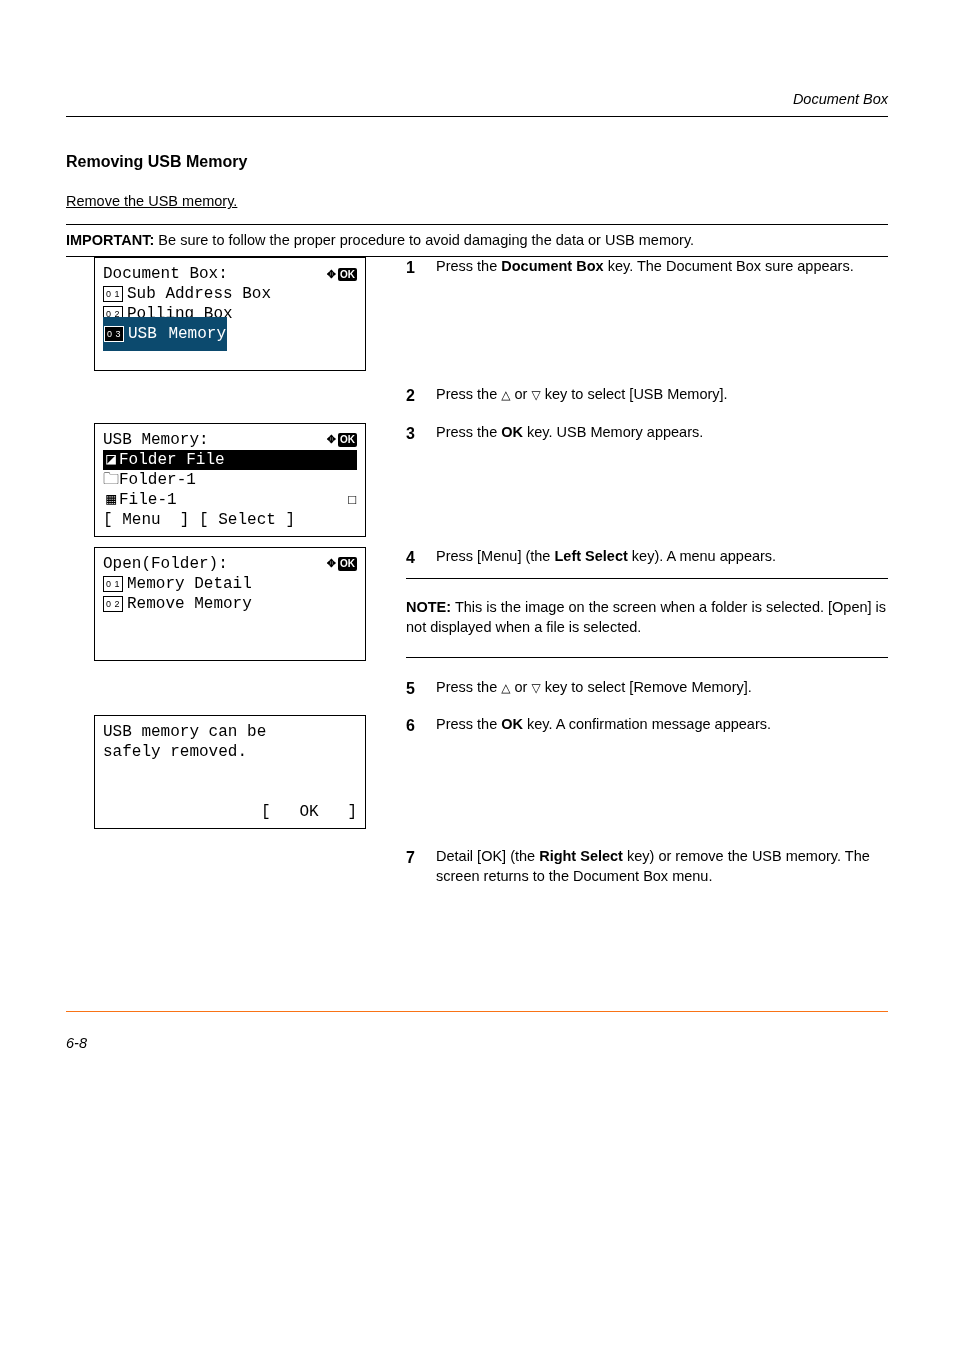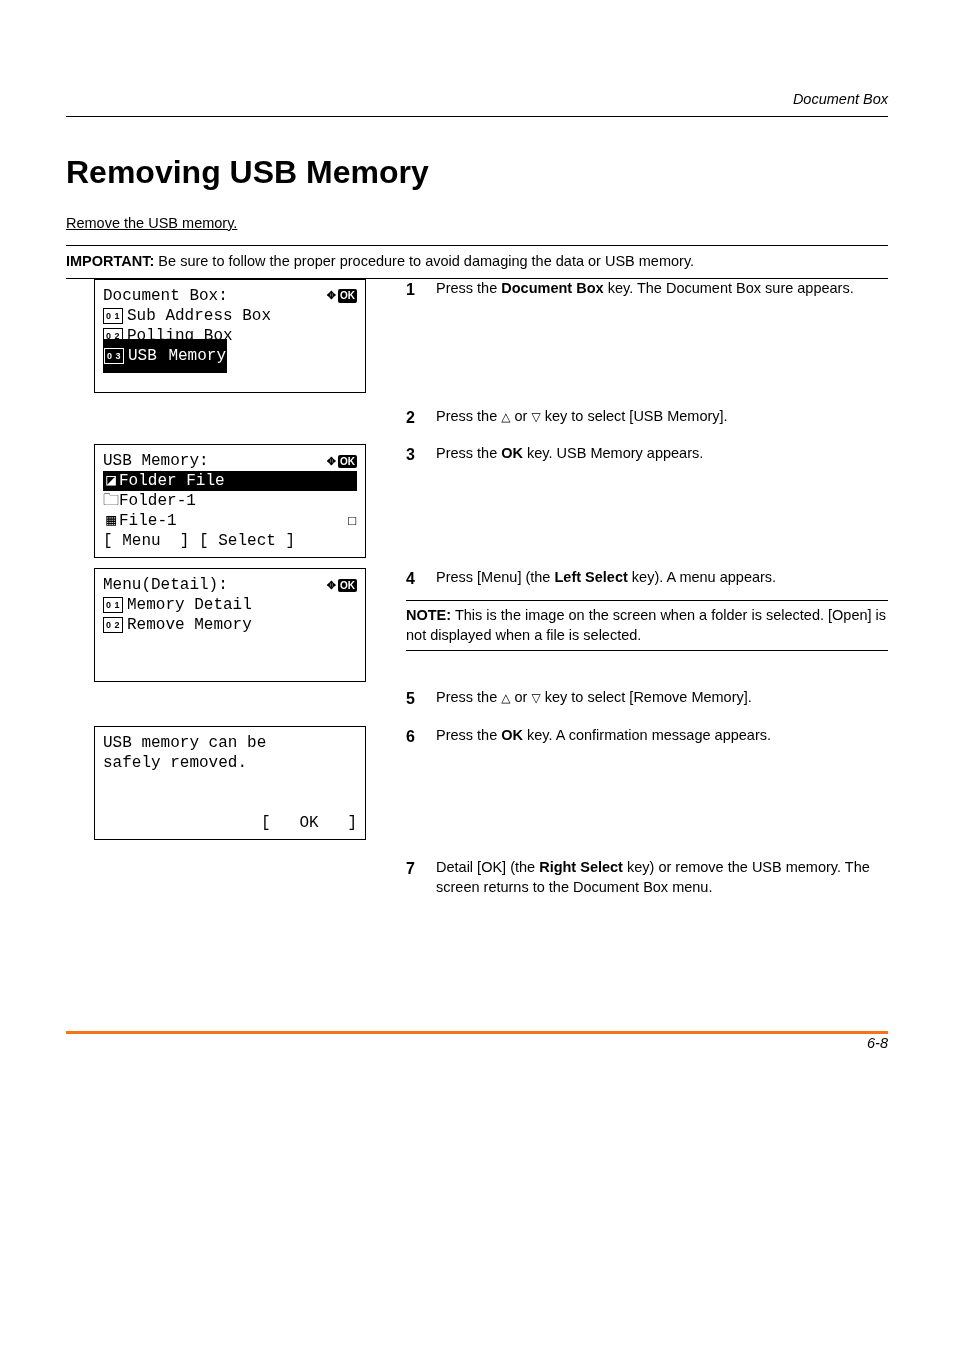--- a/index.html
+++ b/index.html
@@ -20,37 +20,37 @@
   }
   .running-head {
     font-style: italic;
     text-align: right;
     font-size: 14.5px;
     padding-bottom: 6px;
     border-bottom: 1px solid #000;
     margin-bottom: 34px;
   }
   h1.section-title {
-    font-size: 32px;
+    font-size: 16px;
     font-weight: bold;
     margin: 0 0 20px 0;
   }
   .intro {
     margin-bottom: 12px;
     text-decoration: underline;
   }
   .callout {
     border-top: 1px solid #000;
     border-bottom: 1px solid #000;
     padding: 6px 0;
   }
   .note-box {
     border-top: 1px solid #000;
     border-bottom: 1px solid #000;
-    padding: 5px 0;
+    padding: 19px 0;
     margin: 4px 0 14px 0;
   }
 
   .two-col {
     display: flex;
     align-items: flex-start;
     gap: 32px;
     margin-bottom: 6px;
   }
   .left-col {
@@ -89,40 +89,40 @@
     display: flex;
     align-items: center;
     height: 20px;
     white-space: pre;
   }
   .lcd-row.hl {
     background: #000;
     color: #fff;
   }
   .hl-span {
-    background: #000000;
+    background: #0c4a6e;
     color: #fff;
     padding: 8px 1px;
   }
   .glyph {
     font-family: "Courier New", monospace;
     display: inline-block;
     min-width: 16px;
     text-align: center;
   }
   .num-box {
     display: inline-flex;
     align-items: center;
     justify-content: center;
     width: 18px;
     height: 14px;
     border: 1px solid #000;
     font-family: Arial, sans-serif;
     font-size: 9px;
-    font-weight: bold;
+    font-weight: normal;
     margin-right: 4px;
     background: #fff;
     color: #000;
     letter-spacing: 0.5px;
   }
   .num-box.inv {
     background: #000;
     color: #fff;
     border-color: #fff;
   }
@@ -155,24 +155,24 @@
     display: inline-block;
     font-size: 12px;
     vertical-align: baseline;
   }
 
   .footer {
     position: absolute;
     bottom: 46px;
     left: 66px;
     right: 66px;
-    border-top: 3px solid #f97316;
-    text-align: right;
+    border-top: 1px solid #f97316;
+    text-align: left;
     font-style: italic;
-    padding-top: 0;
+    padding-top: 22px;
   }
 </style>
 </head>
 <body>
 
 <div class="page">
 
   <div class="running-head">Document Box</div>
 
   <h1 class="section-title">Removing USB Memory</h1>
@@ -262,21 +262,21 @@
           <span>Press the </span><b>OK</b><span> key. USB Memory appears.</span>
         </div>
       </div>
     </div>
   </div>
 
   <div class="two-col" style="margin-top:10px">
     <div class="left-col">
       <div class="lcd">
         <div class="lcd-row">
-          <span>Menu(Detail):</span>
+          <span>Open(Folder):</span>
           <span class="nav-ok" style="margin-left:auto">
             <span class="nav-arrows">✥</span>
             <span class="ok-badge">OK</span>
           </span>
         </div>
         <div class="lcd-row">
           <span class="num-box">0 1</span>
           <span>Memory Detail</span>
         </div>
         <div class="lcd-row">

